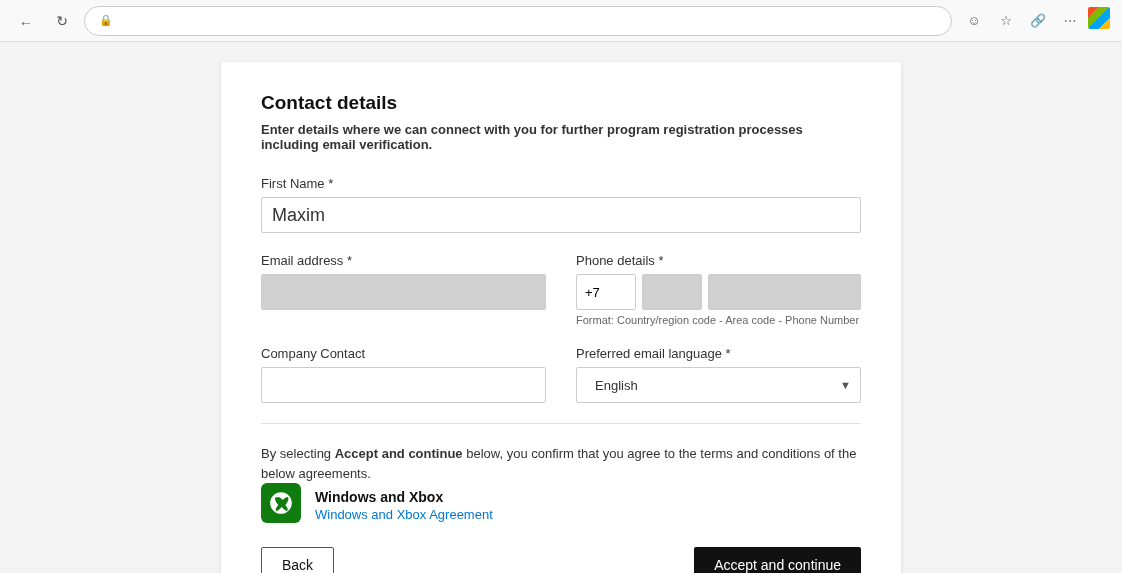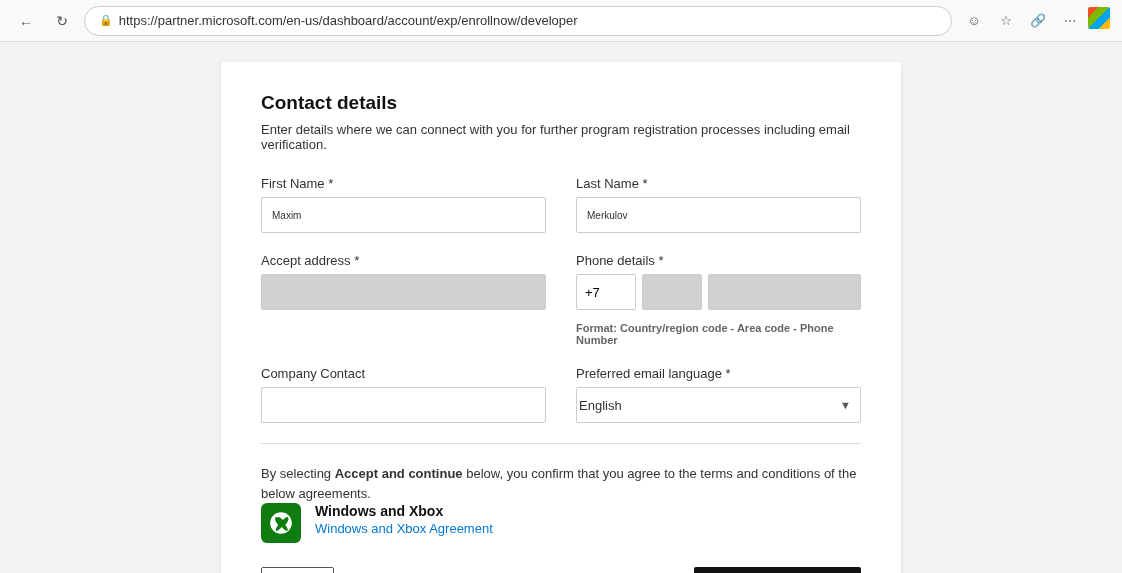--- a/index.html
+++ b/index.html
@@ -87,20 +87,21 @@
       font-size: 19px;
       font-weight: 600;
       color: #111;
       margin-bottom: 8px;
     }
 
     .section-desc {
       font-size: 13px;
       color: #333;
       margin-bottom: 24px;
+      font-weight: bold;
     }
 
     .form-row {
       display: flex;
       gap: 30px;
       margin-bottom: 20px;
     }
 
     .form-group {
       flex: 1;
@@ -113,21 +114,21 @@
       color: #333;
       margin-bottom: 6px;
     }
 
     .form-input {
       width: 100%;
       height: 36px;
       border: 1px solid #ccc;
       border-radius: 2px;
       padding: 0 10px;
-      font-size: 10px;
+      font-size: 18px;
       color: #333;
       font-family: inherit;
     }
 
     .phone-row {
       display: flex;
       gap: 6px;
     }
 
     .phone-country {
@@ -154,41 +155,40 @@
       height: 36px;
       border: 1px solid #ccc;
       border-radius: 2px;
       background: #d0d0d0;
       padding: 0 8px;
     }
 
     .phone-format {
       font-size: 11px;
       color: #666;
-      margin-top: 12px;
-      font-weight: bold;
+      margin-top: 4px;
     }
 
     .email-input-masked {
       background: #d0d0d0;
       height: 36px;
       border: 1px solid #ccc;
       border-radius: 2px;
     }
 
     .select-wrapper {
       position: relative;
     }
 
     .form-select {
       width: 100%;
       height: 36px;
       border: 1px solid #ccc;
       border-radius: 2px;
-      padding: 0 32px 0 2px;
+      padding: 0 32px 0 18px;
       font-size: 13px;
       color: #333;
       font-family: inherit;
       appearance: none;
       background: #fff;
       cursor: pointer;
     }
 
     .select-arrow {
       position: absolute;
@@ -212,21 +212,21 @@
       margin-bottom: 0;
       line-height: 1.5;
     }
 
     .terms-text strong {
       font-weight: 700;
     }
 
     .agreement-row {
       display: flex;
-      align-items: flex-start;
+      align-items: flex-end;
       gap: 14px;
       margin-bottom: 24px;
     }
 
     .xbox-icon {
       width: 40px;
       height: 40px;
       background: #107c10;
       border-radius: 6px;
       display: flex;
@@ -288,21 +288,20 @@
     }
   </style>
 </head>
 <body>
 
 <div class="browser-chrome">
   <button class="nav-btn">←</button>
   <button class="nav-btn">↻</button>
   <div class="address-bar">
     <span class="lock-icon">🔒</span>
-    <span>https://partner.microsoft.com/en-us/dashboard/account/exp/enrollnow/developer</span>
   </div>
   <div class="browser-actions">
     <button class="browser-action-btn">☺</button>
     <button class="browser-action-btn">☆</button>
     <button class="browser-action-btn">🔗</button>
     <button class="browser-action-btn">⋯</button>
     <div class="ms-logo"></div>
   </div>
 </div>
 
@@ -310,29 +309,25 @@
   <div class="form-card">
 
     <h2 class="section-title">Contact details</h2>
     <p class="section-desc">Enter details where we can connect with you for further program registration processes including email verification.</p>
 
     <div class="form-row">
       <div class="form-group">
         <label class="form-label">First Name *</label>
         <input class="form-input" type="text" value="Maxim" style="">
       </div>
-      <div class="form-group">
-        <label class="form-label">Last Name *</label>
-        <input class="form-input" type="text" value="Merkulov" style="">
-      </div>
     </div>
 
     <div class="form-row">
       <div class="form-group">
-        <label class="form-label">Accept address *</label>
+        <label class="form-label">Email address *</label>
         <div class="email-input-masked form-input"></div>
       </div>
       <div class="form-group">
         <label class="form-label">Phone details *</label>
         <div class="phone-row">
           <input class="phone-country" type="text" value="+7" style="">
           <div class="phone-area"></div>
           <div class="phone-number"></div>
         </div>
         <span class="phone-format">Format: Country/region code - Area code - Phone Number</span>

